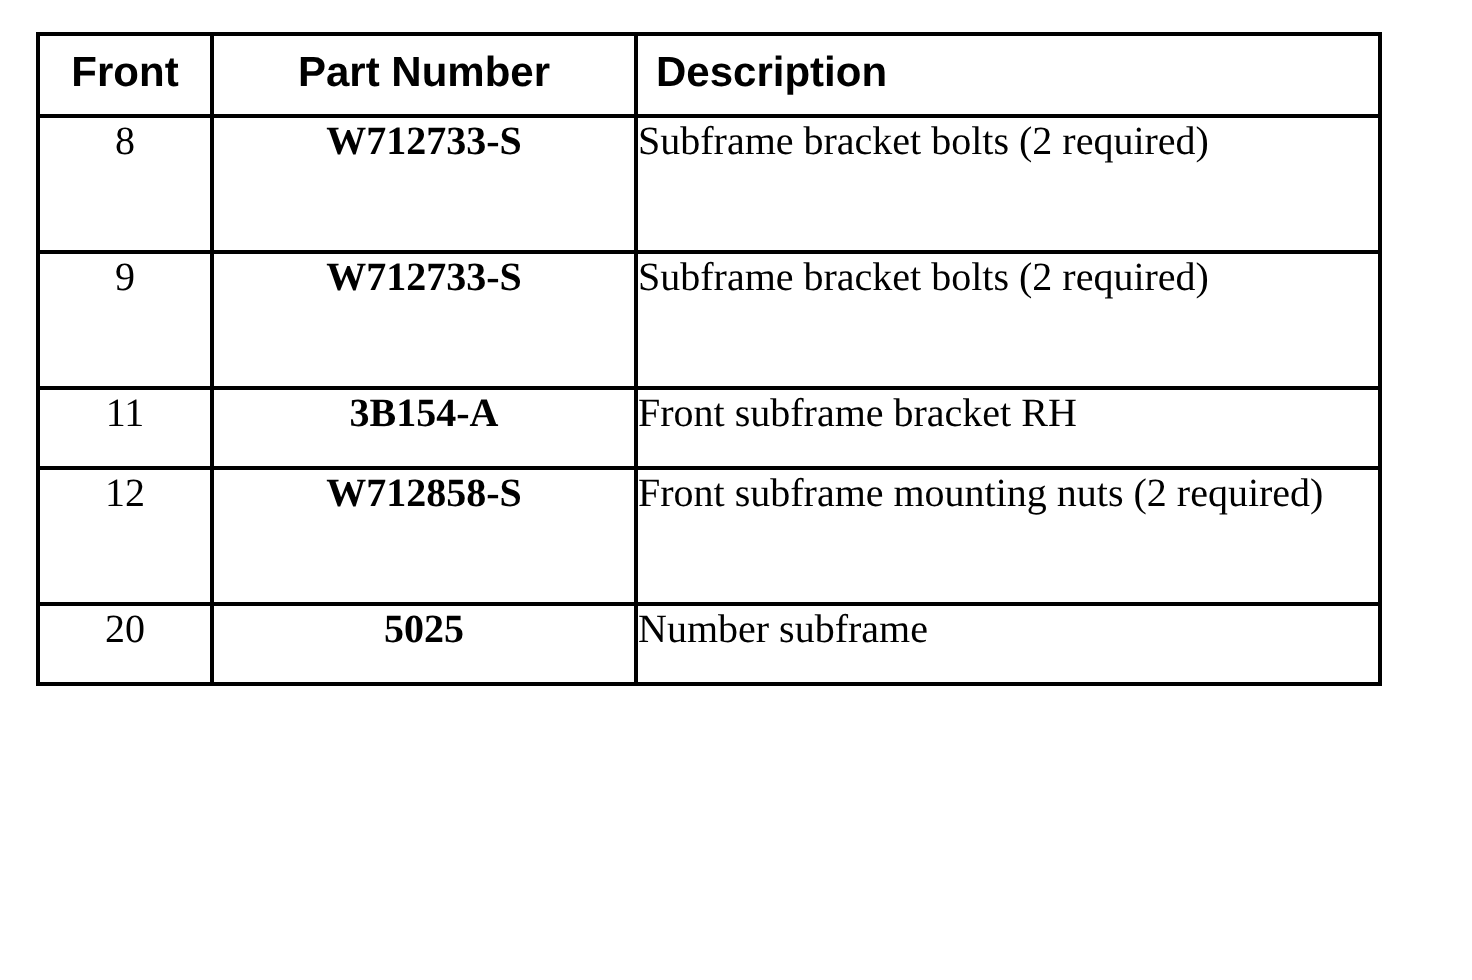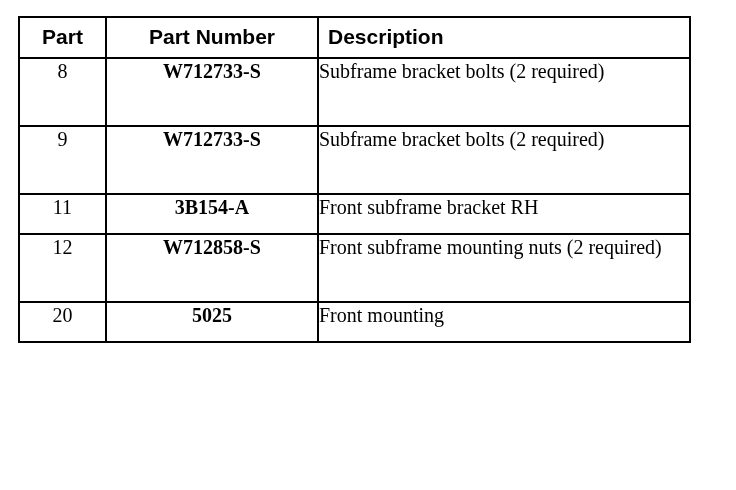--- a/index.html
+++ b/index.html
@@ -90,21 +90,21 @@
 </style>
 </head>
 <body>
 
 <div id="page-root">
 
   <table class="parts-table">
     <thead>
       <tr>
         <th class="hdr-cell col-item">
-          <div class="hdr-inner">Part</div>
+          <div class="hdr-inner">Front</div>
         </th>
         <th class="hdr-cell col-part">
           <div class="hdr-inner">Part Number</div>
         </th>
         <th class="hdr-cell col-desc">
           <div class="hdr-inner">Description</div>
         </th>
       </tr>
     </thead>
     <tbody>
@@ -131,19 +131,19 @@
       <tr class="row-tall">
         <td class="body-cell col-item cell-item">12</td>
         <td class="body-cell col-part cell-part">W712858-S</td>
         <td class="body-cell col-desc cell-desc">Front subframe mounting nuts (2 required)</td>
       </tr>
 
 
       <tr class="row-short">
         <td class="body-cell col-item cell-item">20</td>
         <td class="body-cell col-part cell-part">5025</td>
-        <td class="body-cell col-desc cell-desc">Front mounting</td>
+        <td class="body-cell col-desc cell-desc">Number subframe</td>
       </tr>
 
     </tbody>
   </table>
 
 </div>
 
 </body></html>

